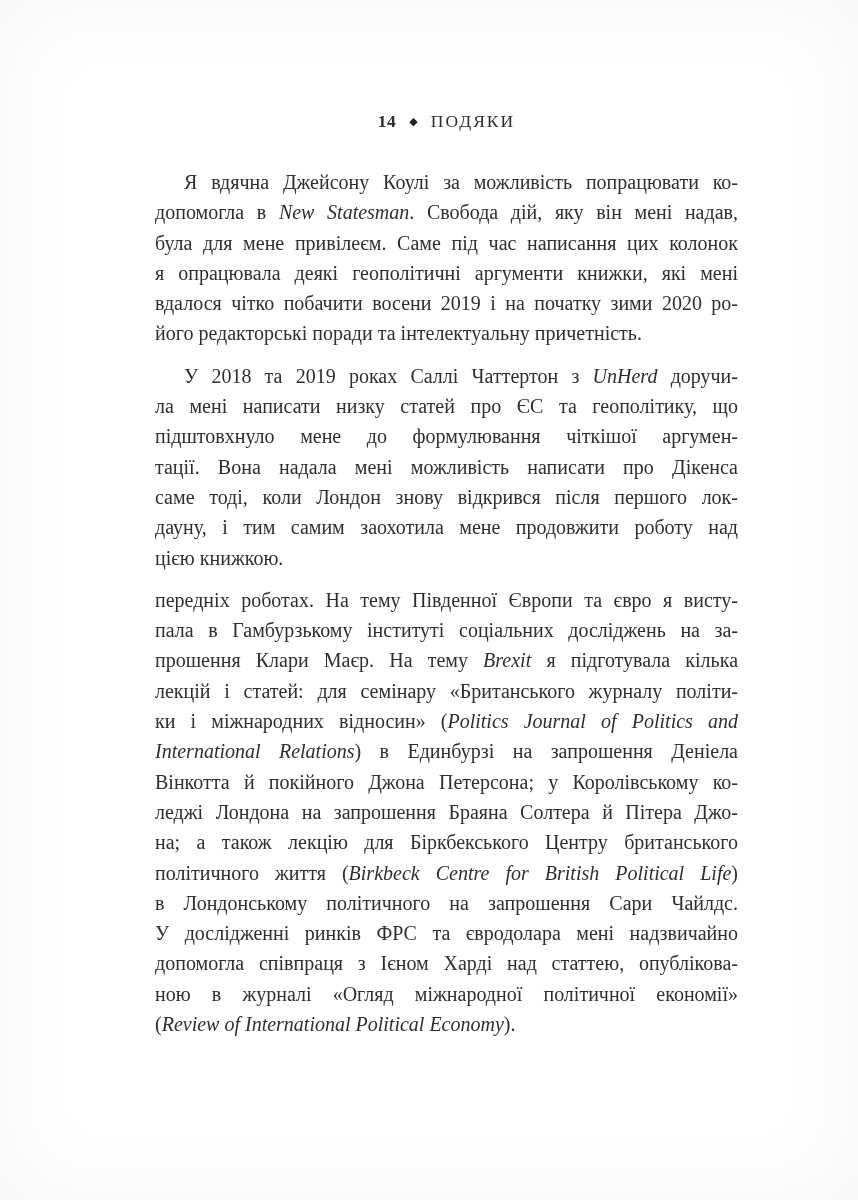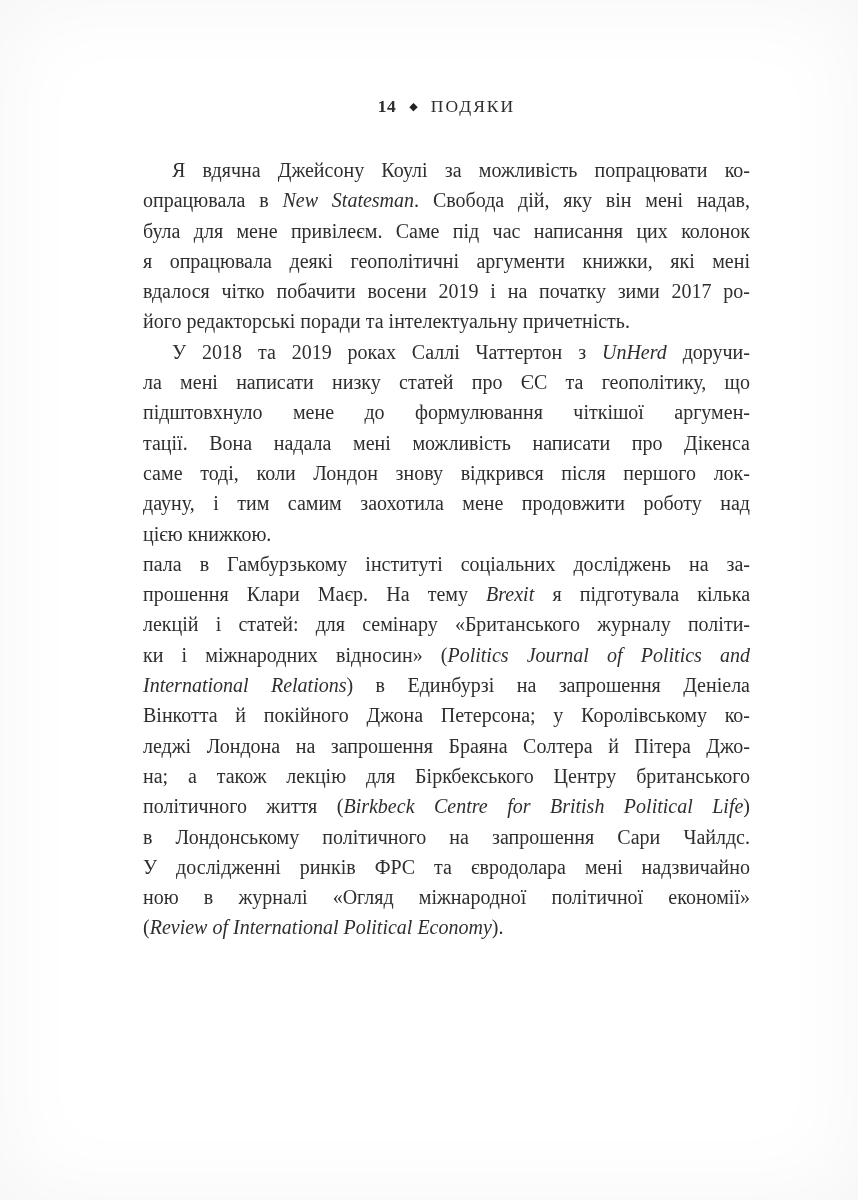--- a/index.html
+++ b/index.html
@@ -14,25 +14,25 @@
     margin: 0 auto;
     background: #ffffff;
     font-family: "Liberation Serif", "DejaVu Serif", serif;
     color: #2e2e2e;
     box-shadow: inset 0 0 90px rgba(0,0,0,0.045);
     overflow: hidden;
   }
   .running-head {
     position: absolute;
     left: 143px;
-    top: 95px;
+    top: 106px;
     width: 607px;
     text-align: center;
     font-size: 17.5px;
-    line-height: 22px;
+    line-height: 30px;
     white-space: nowrap;
   }
   .page-num {
     font-weight: 700;
     letter-spacing: 0.5px;
     margin-right: 13px;
   }
   .diamond {
     font-size: 11px;
     vertical-align: 2px;
@@ -43,66 +43,68 @@
     letter-spacing: 2px;
   }
   .body-text {
     position: absolute;
     left: 143px;
     top: 155px;
     width: 607px;
     font-size: 20px;
     line-height: 30.3px;
   }
-  .para { margin: 0; padding: 0; }
+  .para { margin: 12px; padding: 0; }
   .line {
     text-align: justify;
     text-align-last: justify;
   }
   .line.last { text-align-last: left; }
   .line.first { text-indent: 29px; }
   .line em { }
 </style>
 </head>
 <body>
 
 <div class="page">
   <div class="running-head">
     <span class="page-num">14</span><span class="diamond">◆</span><span class="chapter-title">ПОДЯКИ</span>
   </div>
 
   <div class="body-text">
     <div>
         <div class="para">
           <div class="line first"><span>Я вдячна Джейсону Коулі за можливість попрацювати ко-</span></div>
-          <div class="line"><span>опрацювала в </span><em>New Statesman</em><span>. Свобода дій, яку він мені надав,</span></div>
+          <div class="line"><span>допомогла в </span><em>New Statesman</em><span>. Свобода дій, яку він мені надав,</span></div>
           <div class="line"><span>була для мене привілеєм. Саме під час написання цих колонок</span></div>
           <div class="line"><span>я опрацювала деякі геополітичні аргументи книжки, які мені</span></div>
-          <div class="line"><span>вдалося чітко побачити восени 2019 і на початку зими 2017 ро-</span></div>
+          <div class="line"><span>вдалося чітко побачити восени 2019 і на початку зими 2020 ро-</span></div>
           <div class="line last"><span>його редакторські поради та інтелектуальну причетність.</span></div>
         </div>
         <div class="para">
           <div class="line first"><span>У 2018 та 2019 роках Саллі Чаттертон з </span><em>UnHerd</em><span> доручи-</span></div>
           <div class="line"><span>ла мені написати низку статей про ЄС та геополітику, що</span></div>
           <div class="line"><span>підштовхнуло мене до формулювання чіткішої аргумен-</span></div>
           <div class="line"><span>тації. Вона надала мені можливість написати про Дікенса</span></div>
           <div class="line"><span>саме тоді, коли Лондон знову відкрився після першого лок-</span></div>
           <div class="line"><span>дауну, і тим самим заохотила мене продовжити роботу над</span></div>
           <div class="line last"><span>цією книжкою.</span></div>
         </div>
         <div class="para">
+          <div class="line"><span>передніх роботах. На тему Південної Європи та євро я висту-</span></div>
           <div class="line"><span>пала в Гамбурзькому інституті соціальних досліджень на за-</span></div>
           <div class="line"><span>прошення Клари Маєр. На тему </span><em>Brexit</em><span> я підготувала кілька</span></div>
           <div class="line"><span>лекцій і статей: для семінару «Британського журналу політи-</span></div>
           <div class="line"><span>ки і міжнародних відносин» (</span><em>Politics Journal of Politics and</em></div>
           <div class="line"><em>International Relations</em><span>) в Единбурзі на запрошення Деніела</span></div>
           <div class="line"><span>Вінкотта й покійного Джона Петерсона; у Королівському ко-</span></div>
           <div class="line"><span>леджі Лондона на запрошення Браяна Солтера й Пітера Джо-</span></div>
           <div class="line"><span>на; а також лекцію для Біркбекського Центру британського</span></div>
           <div class="line"><span>політичного життя (</span><em>Birkbeck Centre for British Political Life</em><span>)</span></div>
           <div class="line"><span>в Лондонському політичного на запрошення Сари Чайлдс.</span></div>
           <div class="line"><span>У дослідженні ринків ФРС та євродолара мені надзвичайно</span></div>
+          <div class="line"><span>допомогла співпраця з Ієном Харді над статтею, опублікова-</span></div>
           <div class="line"><span>ною в журналі «Огляд міжнародної політичної економії»</span></div>
           <div class="line last"><span>(</span><em>Review of International Political Economy</em><span>).</span></div>
         </div>
       </div>
   </div>
 </div>
 
 </body></html>

